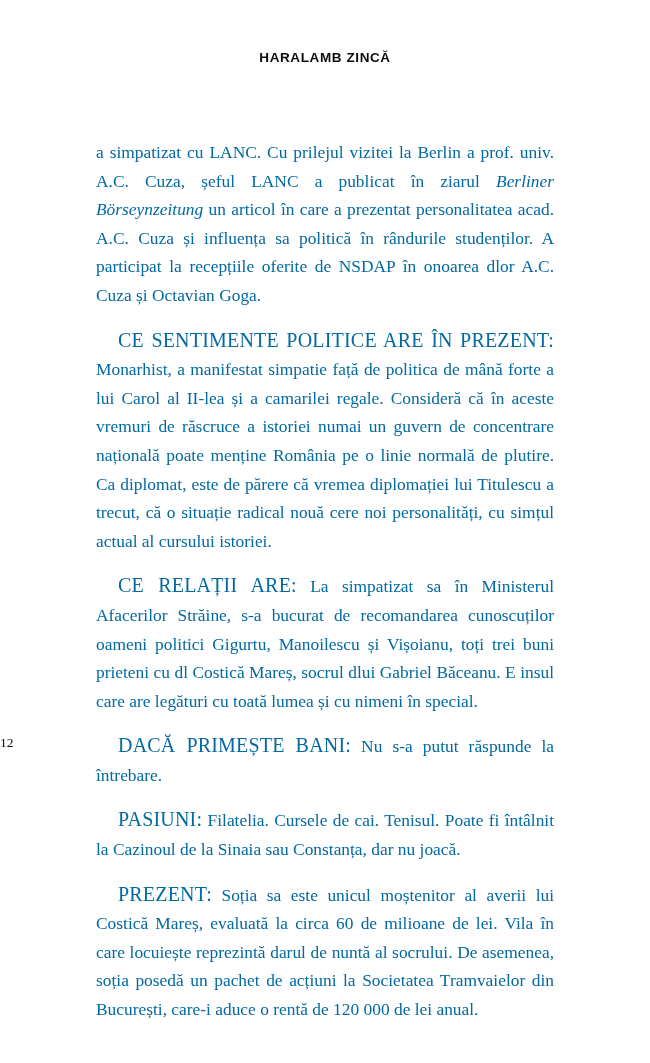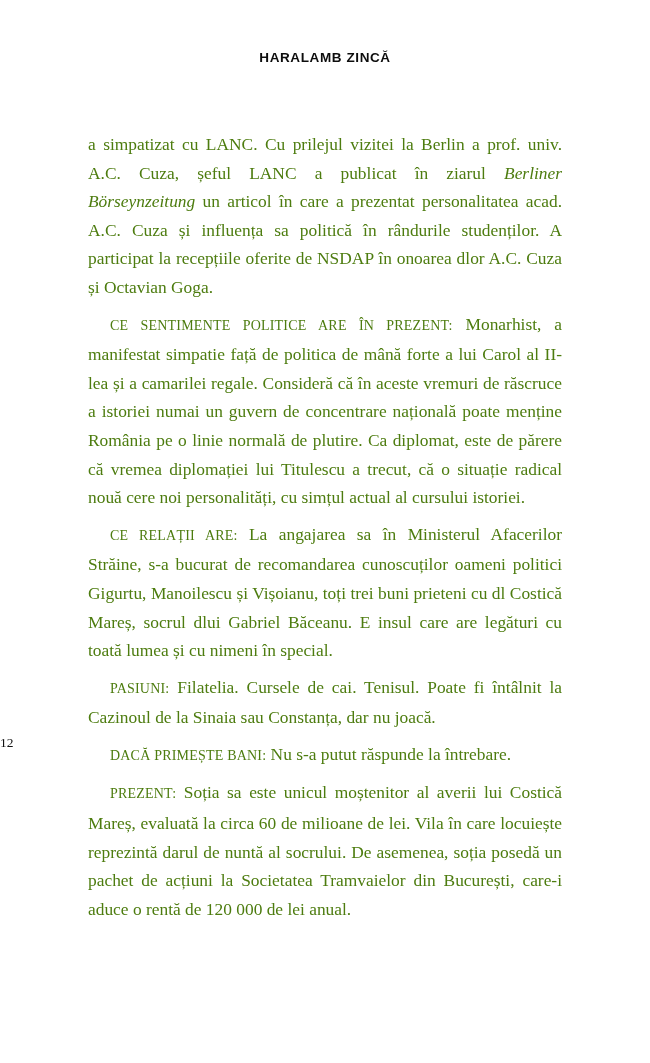--- a/index.html
+++ b/index.html
@@ -35,37 +35,37 @@
     letter-spacing: 0.6px;
     color: #0d0d0d;
   }
   .body-col {
     position: absolute;
     left: 80px;
     top: 122px;
     width: 490px;
   }
   .para {
-    margin: 8px;
+    margin: 16px;
     font-size: 17.4px;
     line-height: 28.6px;
     text-align: justify;
     text-justify: inter-word;
     hyphens: manual;
-    color: #4d7c0f;
+    color: #0369a1;
   }
   .para + .para {
     text-indent: 22px;
   }
   .para .lead {
     font-variant: normal;
     letter-spacing: 0.2px;
   }
   .smallcaps {
-    font-size: 14px;
+    font-size: 20px;
     letter-spacing: 0.5px;
   }
   .ital {
     font-style: italic;
   }
   .folio {
     position: absolute;
     bottom: 45px;
     left: 0;
     width: 650px;
@@ -81,25 +81,25 @@
 <div class="page">
 
   <div class="running-head">HARALAMB ZINCĂ</div>
 
   <div class="body-col">
 
     <p class="para"><span>a simpatizat cu LANC. Cu prilejul vizitei la Berlin a prof. univ. A.C. Cuza, șeful LANC a publicat în ziarul </span><span class="ital">Berliner Börseynzeitung</span><span> un articol în care a prezentat personalitatea acad. A.C. Cuza și influența sa politică în rândurile studenților. A participat la recepțiile oferite de NSDAP în onoarea dlor A.C. Cuza și Octavian Goga.</span></p>
 
     <p class="para"><span class="lead smallcaps">CE SENTIMENTE POLITICE ARE ÎN PREZENT:</span><span> Monarhist, a manifestat simpatie față de politica de mână forte a lui Carol al II-lea și a camarilei regale. Consideră că în aceste vremuri de răscruce a istoriei numai un guvern de concentrare națională poate menține România pe o linie normală de plutire. Ca diplomat, este de părere că vremea diplomației lui Titulescu a trecut, că o situație radical nouă cere noi personalități, cu simțul actual al cursului istoriei.</span></p>
 
-    <p class="para"><span class="lead smallcaps">CE RELAȚII ARE:</span><span> La angajarea sa în Ministerul Afacerilor Străine, s-a bucurat de recomandarea cunoscuților oameni politici Gigurtu, Manoilescu și Vișoianu, toți trei buni prieteni cu dl Costică Mareș, socrul dlui Gabriel Băceanu. E insul care are legături cu toată lumea și cu nimeni în special.</span></p>
+    <p class="para"><span class="lead smallcaps">CE RELAȚII ARE:</span><span> La simpatizat sa în Ministerul Afacerilor Străine, s-a bucurat de recomandarea cunoscuților oameni politici Gigurtu, Manoilescu și Vișoianu, toți trei buni prieteni cu dl Costică Mareș, socrul dlui Gabriel Băceanu. E insul care are legături cu toată lumea și cu nimeni în special.</span></p>
+
+    <p class="para"><span class="lead smallcaps">DACĂ PRIMEȘTE BANI:</span><span> Nu s-a putut răspunde la întrebare.</span></p>
 
     <p class="para"><span class="lead smallcaps">PASIUNI:</span><span> Filatelia. Cursele de cai. Tenisul. Poate fi întâlnit la Cazinoul de la Sinaia sau Constanța, dar nu joacă.</span></p>
-
-    <p class="para"><span class="lead smallcaps">DACĂ PRIMEȘTE BANI:</span><span> Nu s-a putut răspunde la întrebare.</span></p>
 
     <p class="para"><span class="lead smallcaps">PREZENT:</span><span> Soția sa este unicul moștenitor al averii lui Costică Mareș, evaluată la circa 60 de milioane de lei. Vila în care locuiește reprezintă darul de nuntă al socrului. De asemenea, soția posedă un pachet de acțiuni la Societatea Tramvaielor din București, care-i aduce o rentă de 120 000 de lei anual.</span></p>
 
   </div>
 
   <div class="folio">12</div>
 
 </div>
 
 </body></html>

